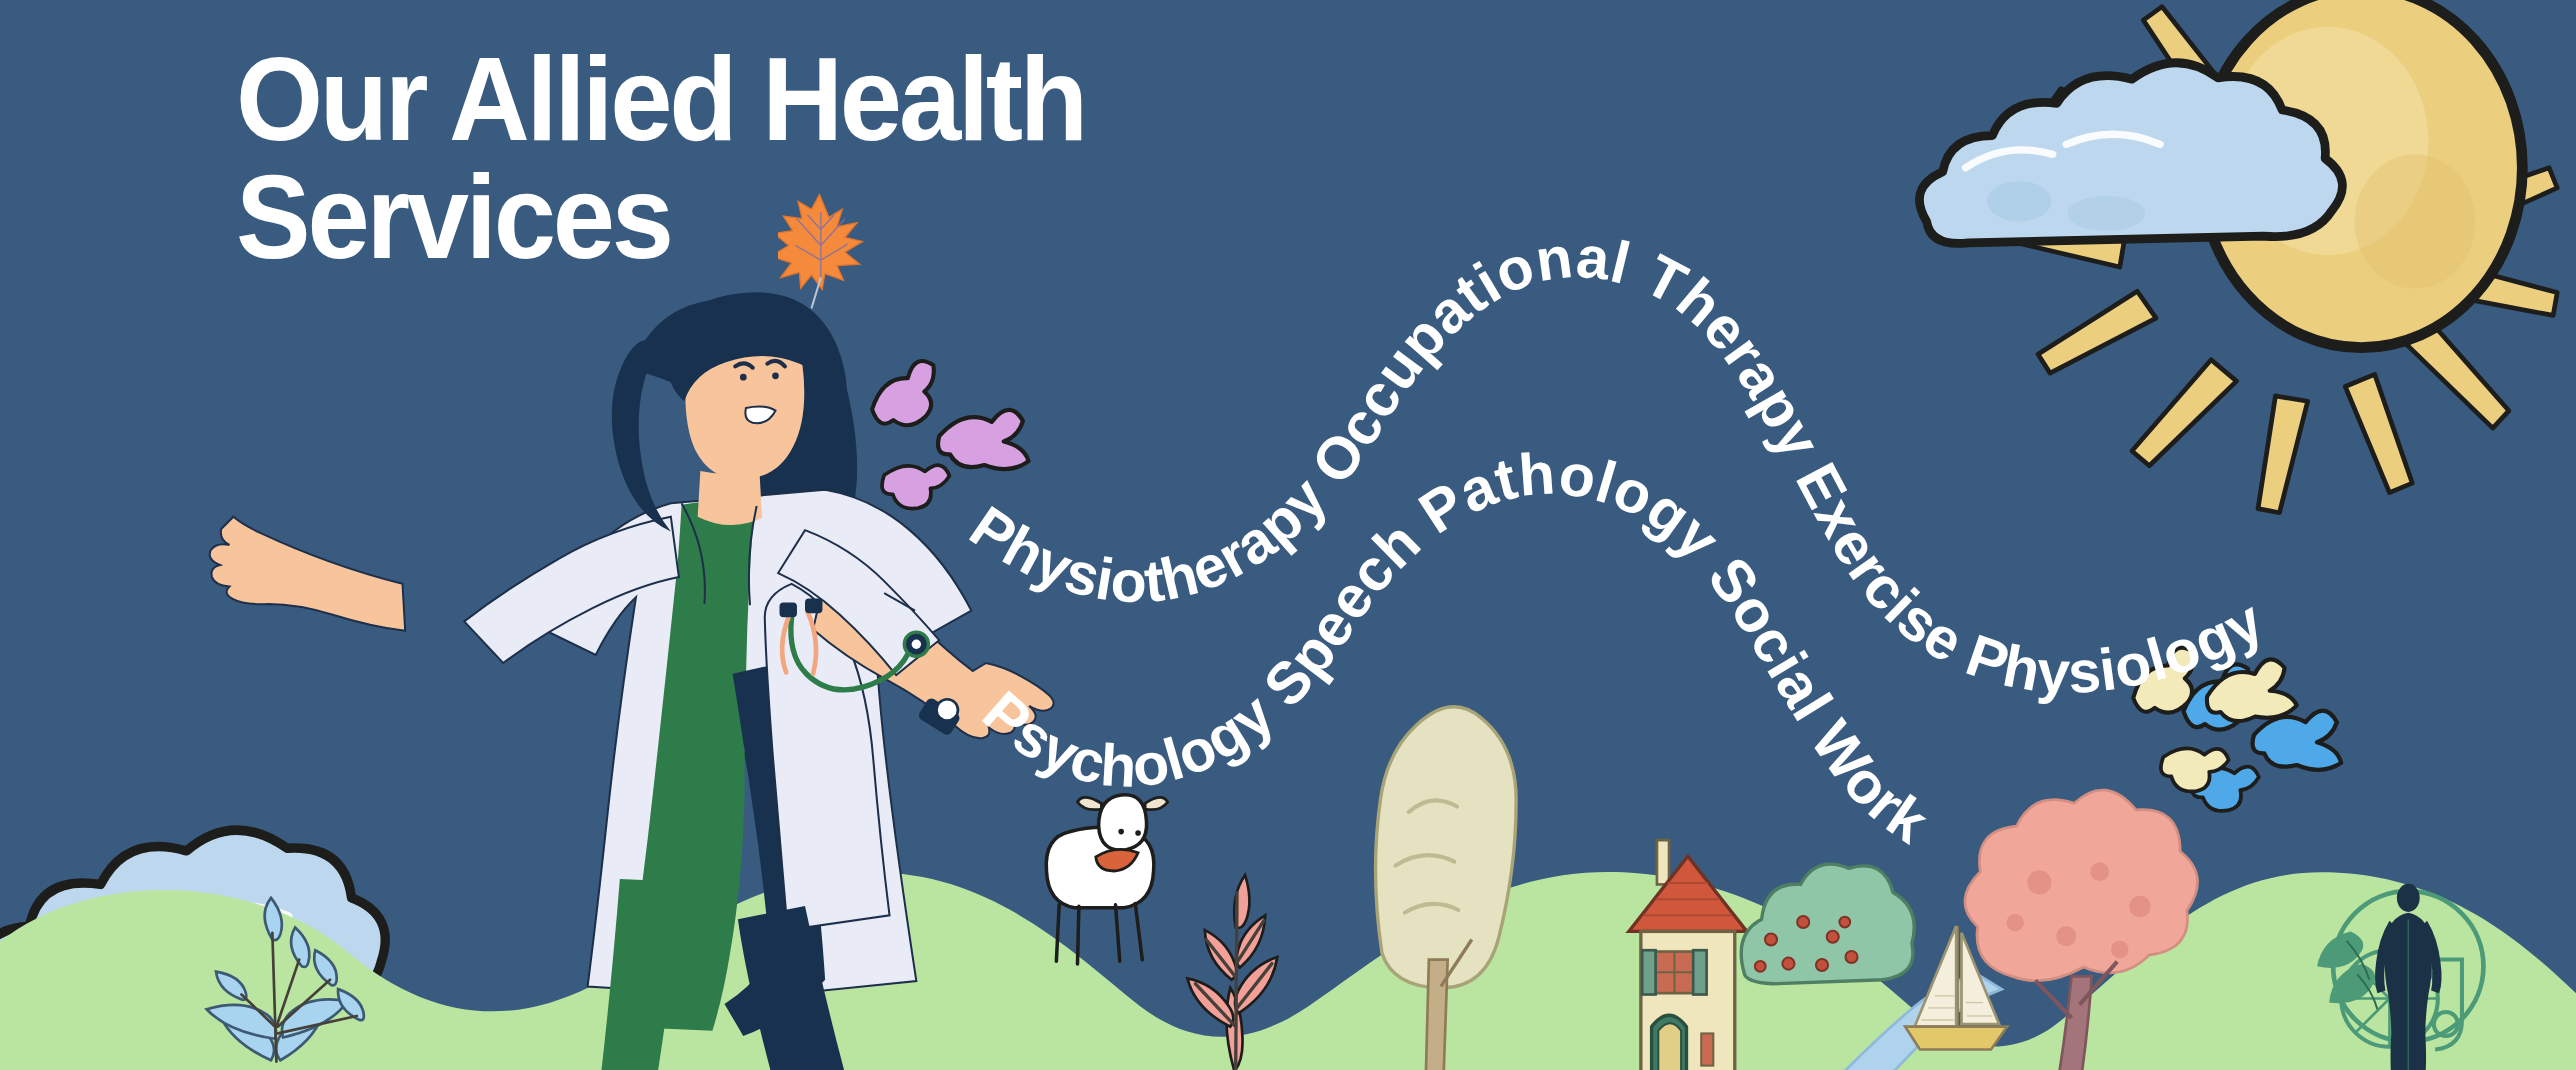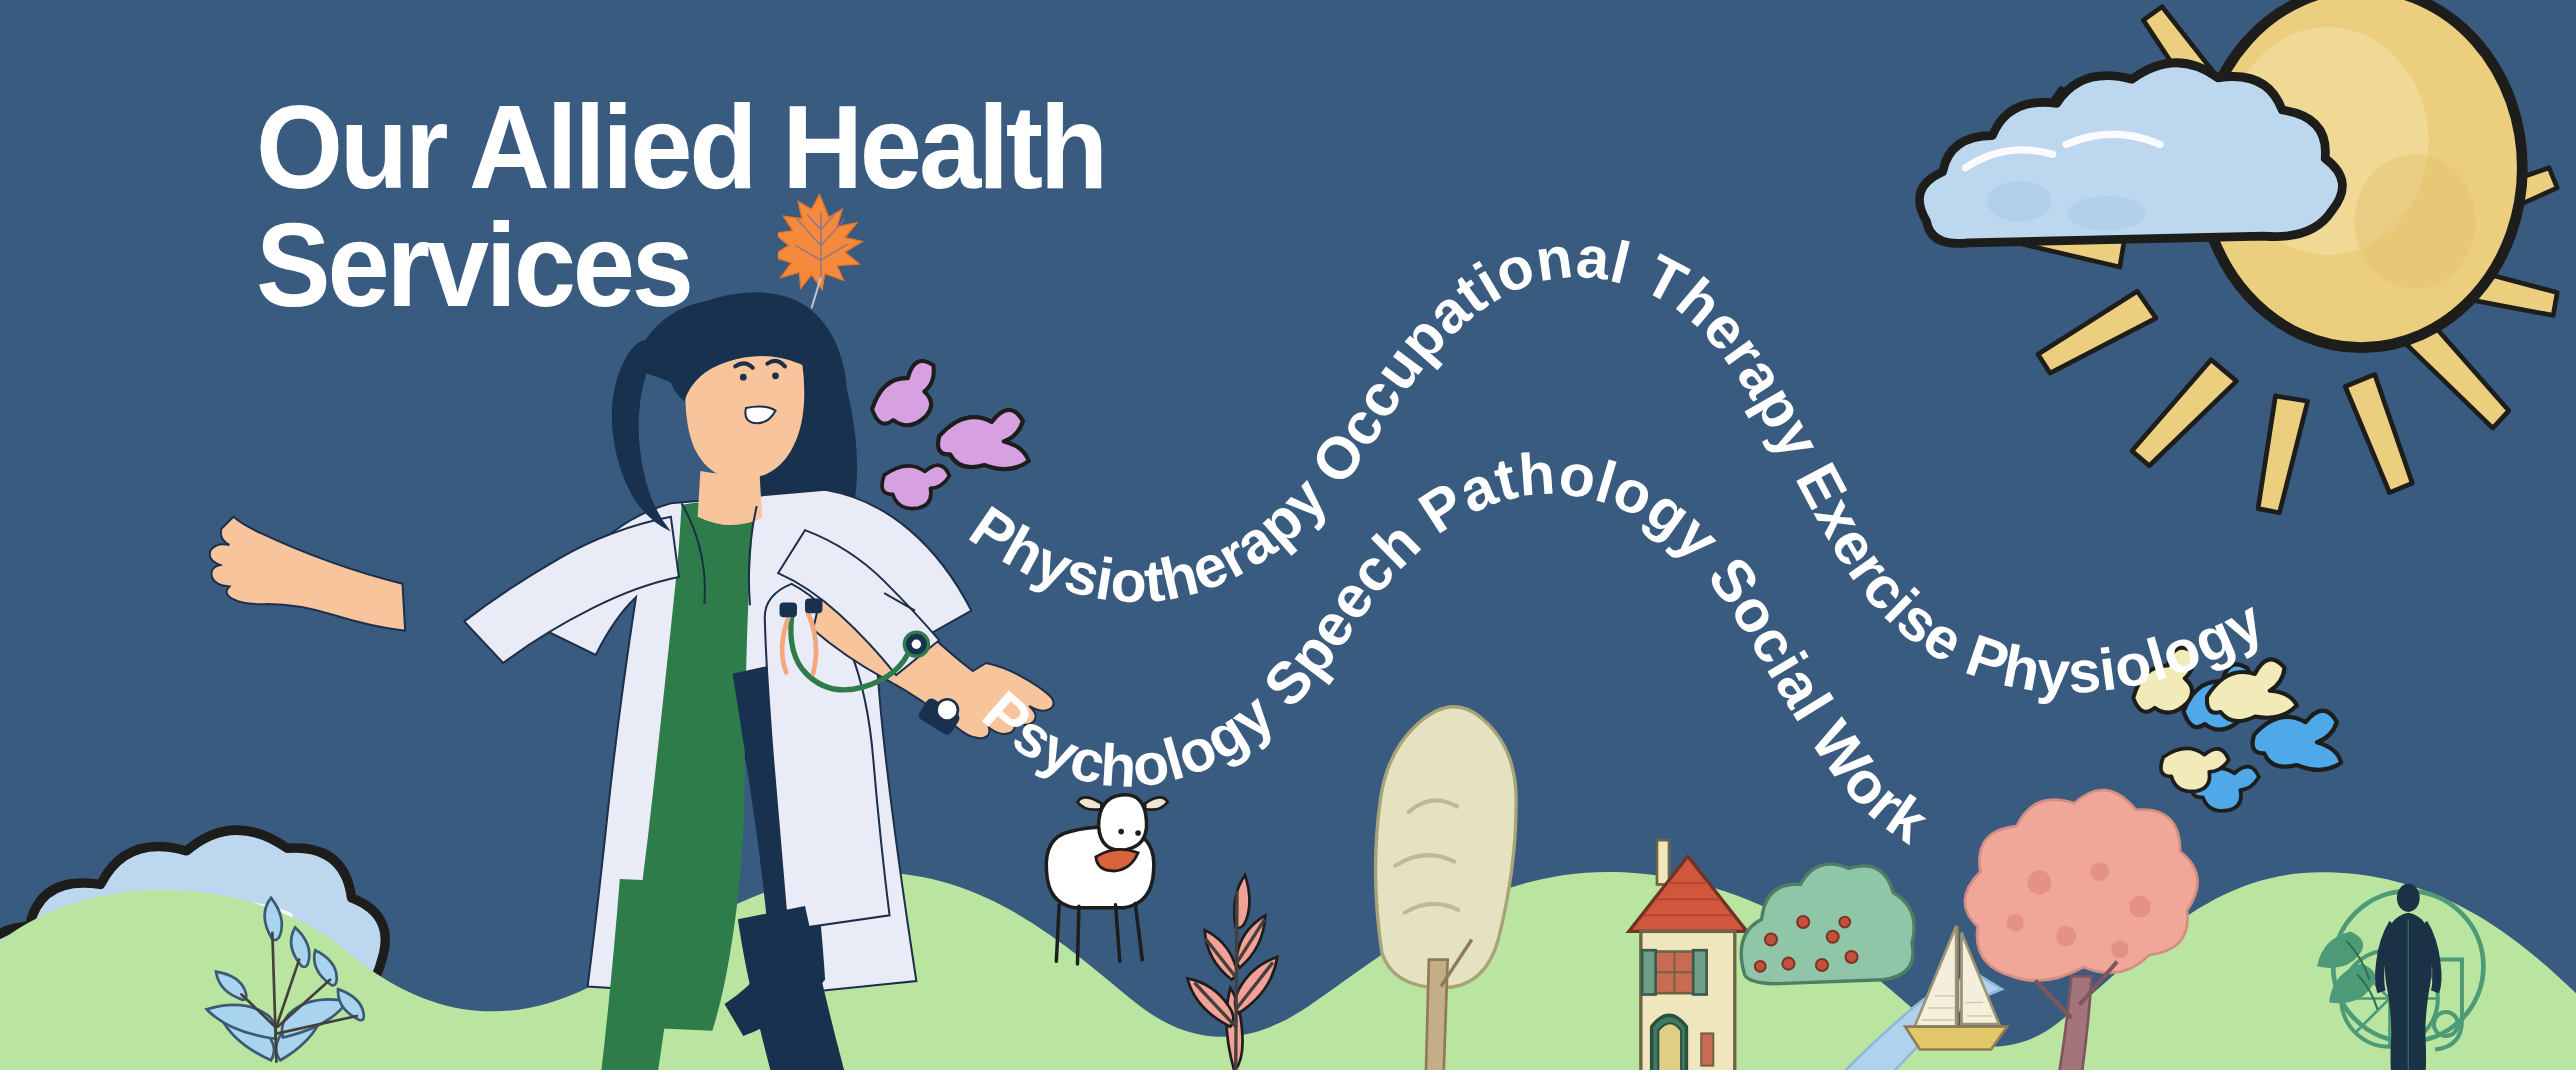--- a/index.html
+++ b/index.html
@@ -10,23 +10,22 @@
     position:relative;
     width:2576px; height:1071px;
     overflow:hidden;
     background:#3A5B80;
   }
   .layer{ position:absolute; inset:0; }
   .layer svg{ display:block; width:100%; height:100%; }
 
   
   #title-block{
-    position:absolute; left:256px; top:40px;
+    position:absolute; left:236px; top:40px;
     z-index:40;
-    margin-top:48px;
   }
   .title-line{
     display:block;
     color:#ffffff;
     font-family:"Liberation Sans", sans-serif;
     font-weight:bold;
     font-size:119px;
     line-height:0.99;
     letter-spacing:-3.4px;
     transform:scaleX(0.94);

